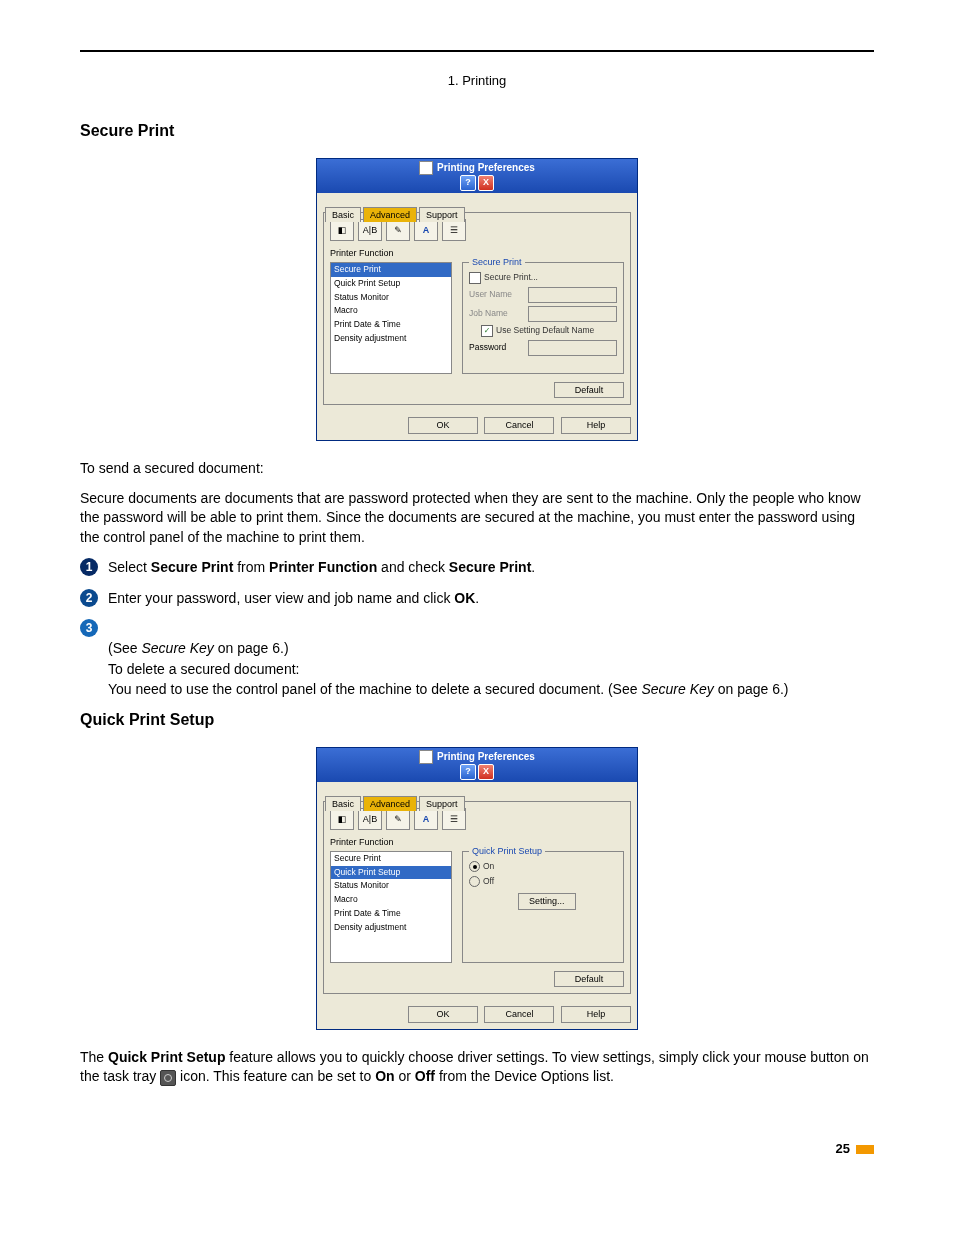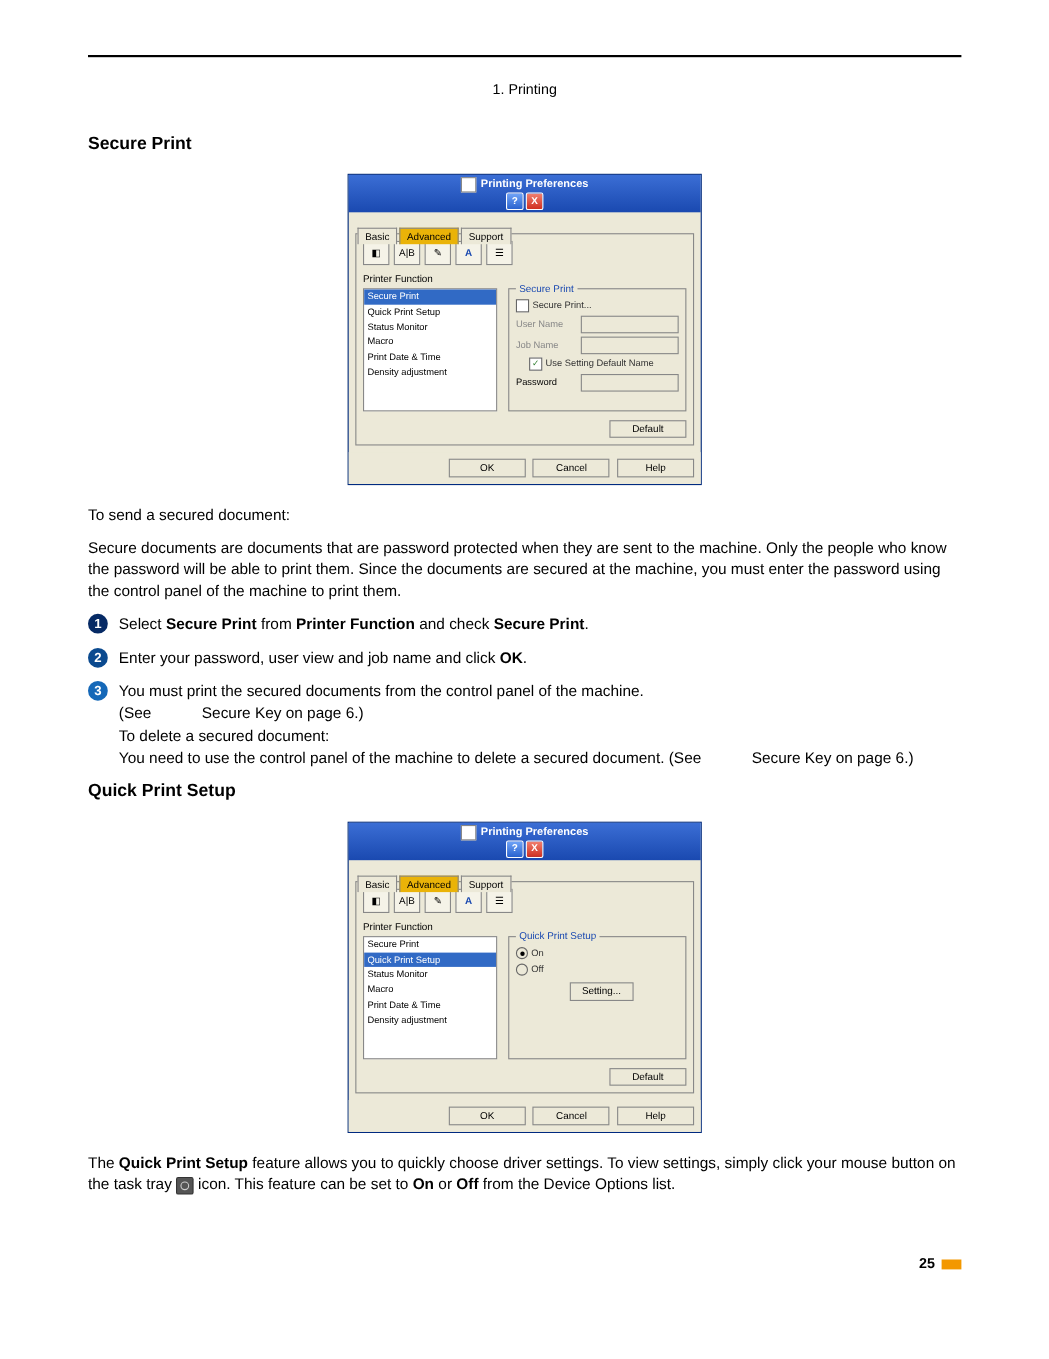--- a/index.html
+++ b/index.html
@@ -112,21 +112,21 @@
   .dlg-foot { padding:6px; text-align:right; background:#ece9d8; }
 
   p.body { margin: 10px 0; font-size:14px; }
   ol.steps { list-style:none; padding:0; margin:10px 0; }
   ol.steps > li { position:relative; padding-left:28px; margin-bottom:10px; font-size:14px; line-height:1.45; }
   .bullet {
     position:absolute; left:0; top:1px; width:18px; height:18px; border-radius:50%;
     color:#fff; font-size:12px; font-weight:bold; text-align:center; line-height:18px;
   }
   .b1{background:#062a65;} .b2{background:#0b4a8f;} .b3{background:#1568b8;}
-  .italic{margin-left:42px;}
+  .italic{font-style:italic;}
   .tray-icon{
     display:inline-block;width:14px;height:14px;background:#555;border:1px solid #333;border-radius:2px;vertical-align:middle;position:relative;
   }
   .tray-icon::after{content:"";position:absolute;left:3px;top:3px;width:6px;height:6px;border:1px solid #ccc;border-radius:50%;}
   .page-num{ text-align:right; font-weight:bold; font-size:13px; margin-top:53px; }
   .page-num .bar{display:inline-block;width:18px;height:9px;background:#f39800;vertical-align:middle;margin-left:6px;}
 </style>
 </head>
 <body>
 
@@ -218,21 +218,21 @@
     <li>
       <span class="bullet b1">1</span>
       <span>Select </span><b>Secure Print</b><span> from </span><b>Printer Function</b><span> and check </span><b>Secure Print</b><span>.</span>
     </li>
     <li>
       <span class="bullet b2">2</span>
       <span>Enter your password, user view and job name and click </span><b>OK</b><span>.</span>
     </li>
     <li>
       <span class="bullet b3">3</span>
-      <span>You must print the secured documents from the control panel of the machine.</span><br>
+      <br>
       <span>(See </span><span class="italic">Secure Key</span><span> on page 6.)</span><br>
       <span>To delete a secured document:</span><br>
       <span>You need to use the control panel of the machine to delete a secured document. (See </span><span class="italic">Secure Key</span><span> on page 6.)</span>
     </li>
   </ol>
 
   <h2 class="section">Quick Print Setup</h2>
 
   <div class="screenshot-wrap">
     <div class="win">

